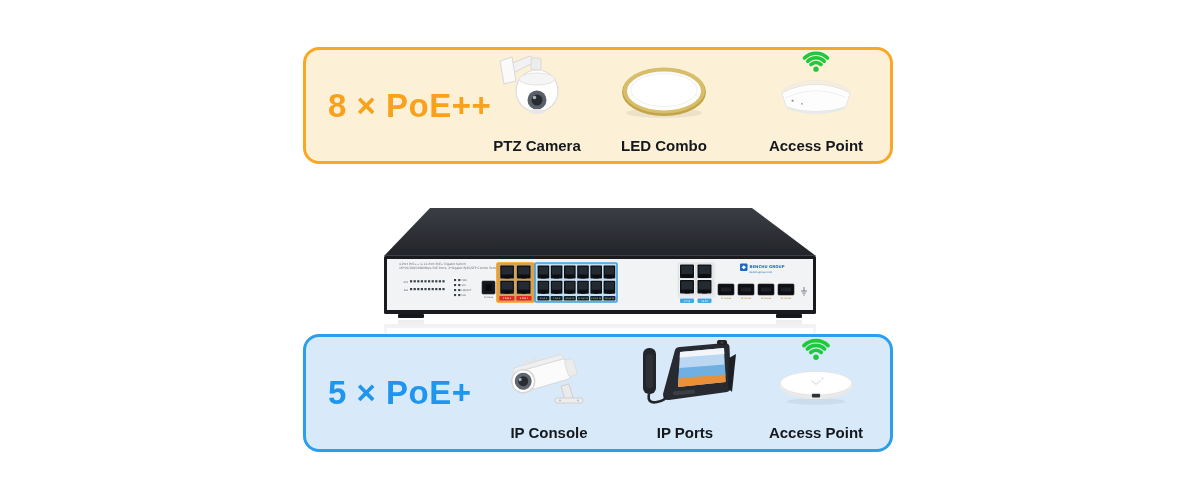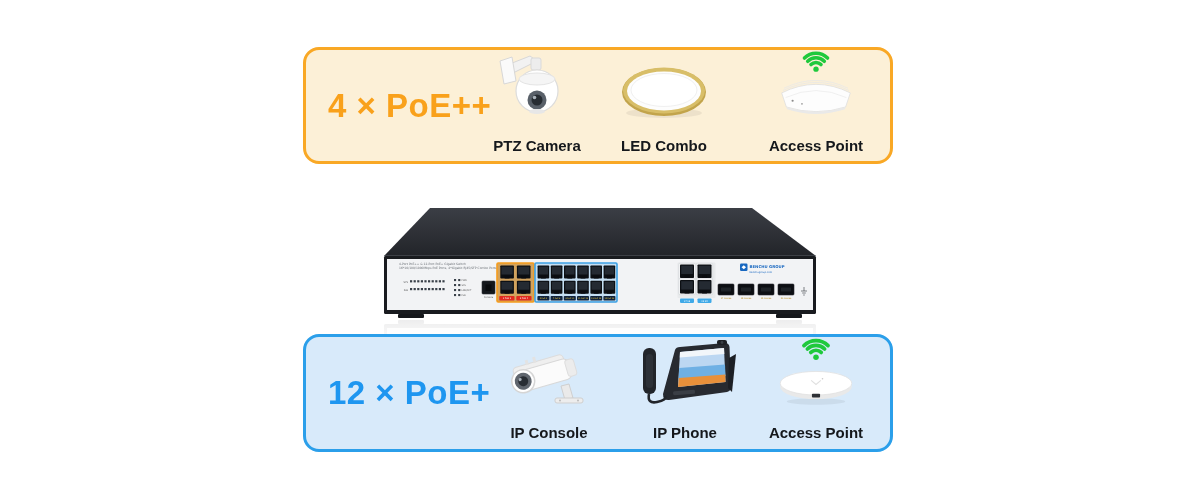--- a/index.html
+++ b/index.html
@@ -26,21 +26,21 @@
   .fig-label{font-size:15px;font-weight:bold;color:#15181c;margin-top:16px;white-space:nowrap;}
   .switch-wrap{position:absolute;left:380px;top:202px;width:440px;height:150px;}
   svg text{font-family:"DejaVu Sans","Liberation Sans",sans-serif;}
 </style>
 </head>
 <body>
 
 <div class="stage">
 
   <div class="panel panel-top">
-    <div class="panel-title">4 × PoE++</div>
+    <div class="panel-title">8 × PoE++</div>
 
     <div class="fig" style="left:166px">
       <div class="fig-icon">
         <svg width="90" height="70" viewBox="0 0 90 70">
           <path d="M10,16 L38,5 L45,10 L17,24 Z" fill="#f2f2f2" stroke="#d7d7d7" stroke-width="1"></path>
           <path d="M8,10 L20,6 L24,30 L12,33 Z" fill="#fafafa" stroke="#d7d7d7" stroke-width="1"></path>
           <rect x="39" y="7" width="10" height="12" rx="2" fill="#ededed" stroke="#d9d9d9"></rect>
           <circle cx="45" cy="40" r="21" fill="#ffffff" stroke="#dcdcdc" stroke-width="1.2"></circle>
           <ellipse cx="45" cy="28" rx="18" ry="6" fill="#f5f5f5" stroke="#e4e4e4"></ellipse>
           <circle cx="45" cy="49" r="9.5" fill="#596069"></circle>
@@ -292,21 +292,21 @@
           <line x1="423.2" y1="93" x2="424.8" y2="93"></line>
         </g>
       </g>
 
       <use href="#switch-main" transform="matrix(1,0,0,-1,0,234)" opacity="0.16"></use>
       <rect x="0" y="118" width="440" height="32" fill="url(#gFade)"></rect>
     </svg>
   </div>
 
   <div class="panel panel-bottom">
-    <div class="panel-title">12 × PoE+</div>
+    <div class="panel-title">5 × PoE+</div>
 
     <div class="fig" style="left:178px">
       <div class="fig-icon">
         <svg width="92" height="72" viewBox="0 0 92 72">
           <g transform="rotate(-16 40 38)">
             <rect x="12" y="24" width="52" height="9" rx="4" fill="#efefef" stroke="#dcdcdc"></rect>
             <rect x="16" y="29" width="52" height="21" rx="6" fill="#fbfbfb" stroke="#d8d8d8"></rect>
             <rect x="64" y="31" width="9" height="17" rx="3" fill="#ececec" stroke="#dddddd"></rect>
             <circle cx="19" cy="39.5" r="11.5" fill="#ffffff" stroke="#d5d5d5" stroke-width="1.4"></circle>
             <circle cx="19" cy="39.5" r="8.5" fill="#60666e"></circle>
@@ -334,21 +334,21 @@
           <polygon points="45.8,46 92.3,42.5 92.5,50 45,55" fill="#e8903A"></polygon>
           <polygon points="47,20 91,16 91.3,22 46.8,25.5" fill="#f2f6fa"></polygon>
           <rect x="84" y="8" width="10" height="5" rx="2" fill="#1d2025"></rect>
           <circle cx="89" cy="10.5" r="1.4" fill="#3a3f46"></circle>
           <rect x="10" y="16" width="13" height="46" rx="6" fill="#22252a"></rect>
           <rect x="13" y="22" width="7" height="34" rx="3.5" fill="#2d3137"></rect>
           <path d="M16,62 Q14,72 24,70 Q34,68 32,64" fill="none" stroke="#22252a" stroke-width="2.6"></path>
           <rect x="40" y="58.5" width="22" height="4" rx="1.5" fill="#3a3e45" transform="rotate(-4 51 60)"></rect>
         </svg>
       </div>
-      <div class="fig-label">IP Phone</div>
+      <div class="fig-label">IP Ports</div>
     </div>
 
     <div class="fig" style="left:445px">
       <div class="fig-icon">
         <svg width="104" height="78" viewBox="0 0 104 96">
           <g stroke="#1FC93C" stroke-width="4.6" fill="none" stroke-linecap="round">
             <path d="M37.2,19.2 A21,21 0 0 1 66.8,19.2"></path>
             <path d="M41.4,23.4 A15,15 0 0 1 62.6,23.4"></path>
             <path d="M45.6,27.6 A9,9 0 0 1 58.4,27.6"></path>
           </g>

